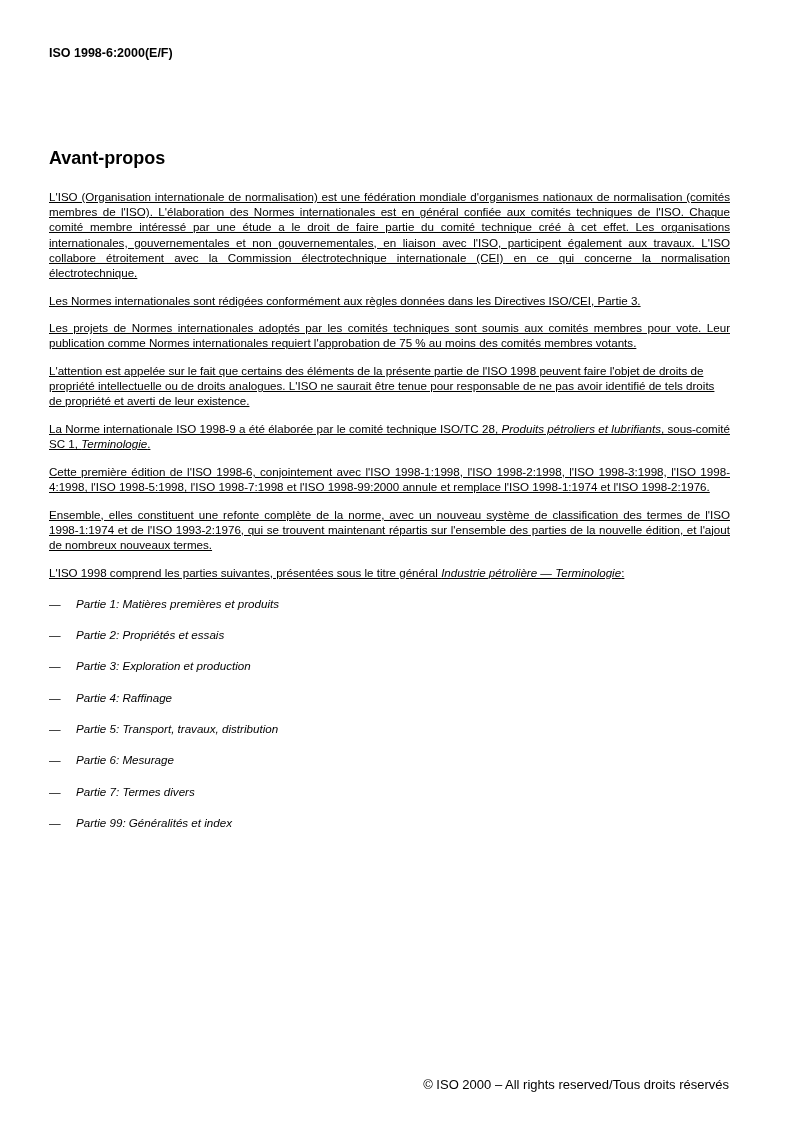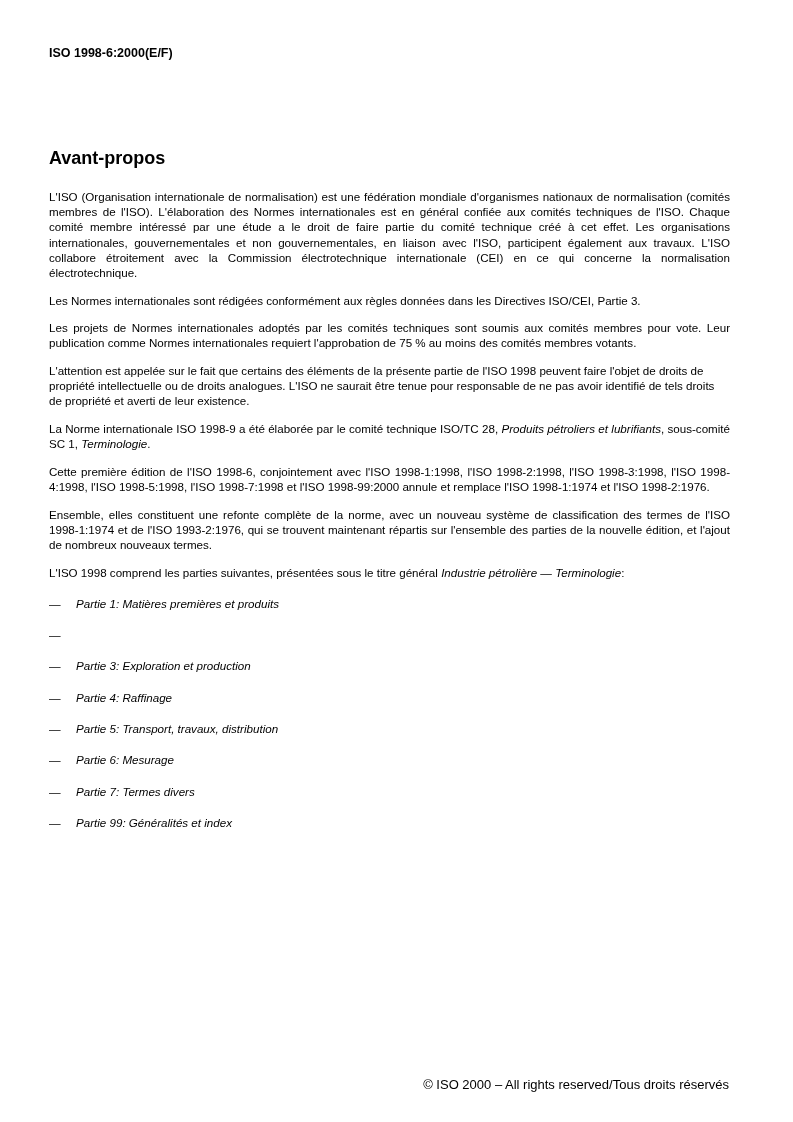--- a/index.html
+++ b/index.html
@@ -1,21 +1,21 @@
 <!DOCTYPE html>
 <html><head>
 <meta charset="utf-8">
 <style>
   html, body { margin: 0; padding: 0; background: #ffffff; }
   body { width: 793px; height: 1122px; position: relative; overflow: hidden;
          font-family: "Liberation Sans", sans-serif; color: #000; }
   .header { position: absolute; left: 49px; top: 46px; font-size: 12.5px; font-weight: bold; text-align: right; }
   .title { position: absolute; left: 49px; top: 148px; font-size: 18px; font-weight: bold; }
   .body { position: absolute; left: 49px; top: 189px; width: 681px; font-size: 11.6px; line-height: 15.2px; }
-  .body p { margin: 0 0 12.4px 0; text-align: justify; }
+  .body p { margin: 0 0 12.4px 0; text-align: justify; text-decoration: underline; }
   .body p.nojust { text-align: left; }
   .list { margin: 0; padding: 0; list-style: none; }
   .list li { display: flex; height: 31.3px; font-style: italic; }
   .list li .dash { width: 27px; font-style: normal; }
   .footer-left { position: absolute; left: 49px; top: 1129px; font-size: 17px; }
   .footer-right { position: absolute; right: 64px; top: 1077px; font-size: 13px; }
   i { font-style: italic; text-align: right; }
 </style>
 </head>
 <body>
@@ -34,20 +34,21 @@
   <p>Ensemble, elles constituent une refonte complète de la norme, avec un nouveau système de classification des termes de l'ISO 1998-1:1974 et de l'ISO 1993-2:1976, qui se trouvent maintenant répartis sur l'ensemble des parties de la nouvelle édition, et l'ajout de nombreux nouveaux termes.</p>
   <p class="nojust" style="margin-bottom:16px;"><span>L'ISO 1998 comprend les parties suivantes, présentées sous le titre général </span><i>Industrie pétrolière — Terminologie</i><span>:</span></p>
 
   <ul class="list">
     <li>
         <span class="dash">—</span>
         <span>Partie 1: Matières premières et produits</span>
       </li>
     <li>
         <span class="dash">—</span>
+        <span>Partie 2: Propriétés et essais</span>
       </li>
     <li>
         <span class="dash">—</span>
         <span>Partie 3: Exploration et production</span>
       </li>
     <li>
         <span class="dash">—</span>
         <span>Partie 4: Raffinage</span>
       </li>
     <li>

